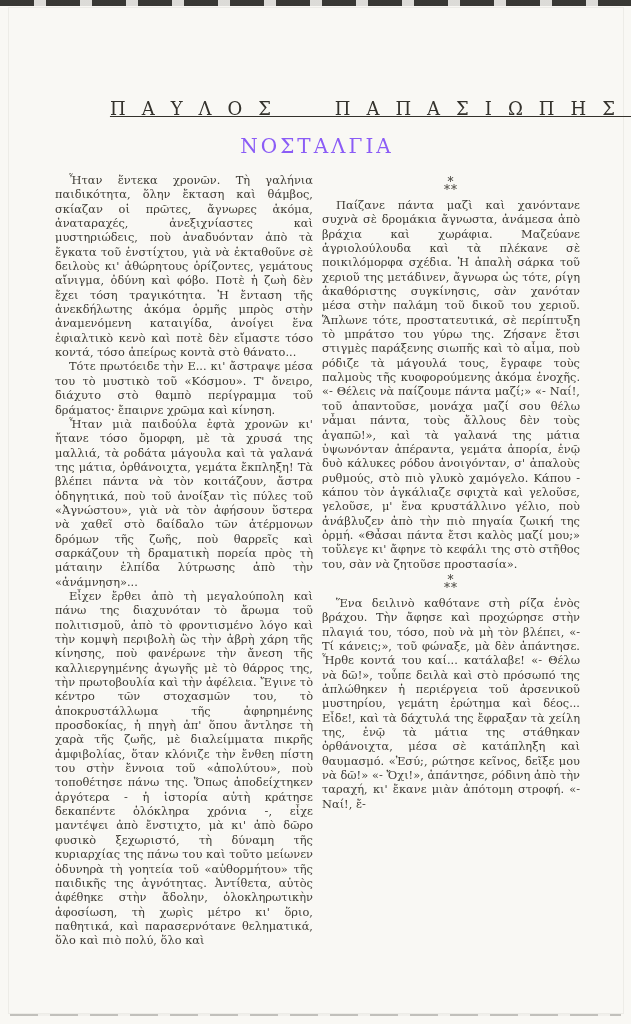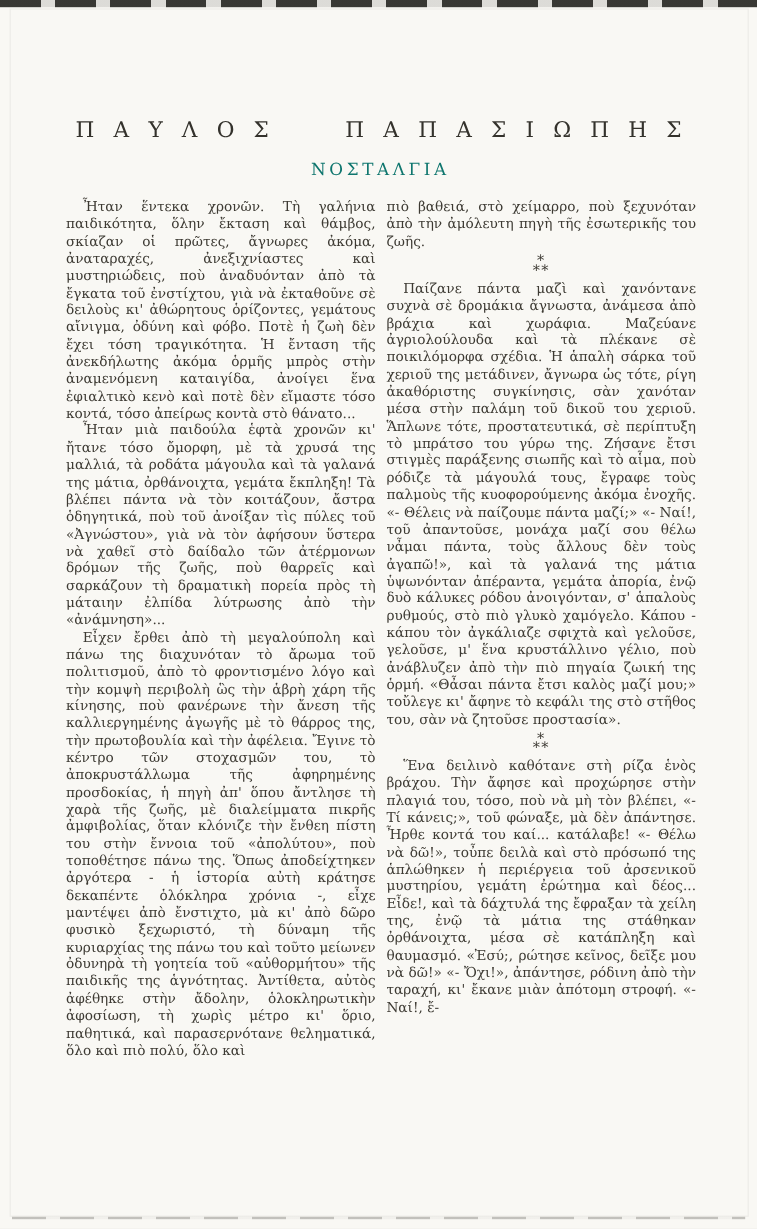--- a/index.html
+++ b/index.html
@@ -39,35 +39,36 @@
   }
   
   .scan-frame {
     position: absolute;
     top: 7px; left: 8px; right: 7px; bottom: 10px;
     border: 1px solid rgba(80,78,72,0.07);
     pointer-events: none;
   }
   .author {
     margin-top: 98px;
-    text-align: center;
+    text-align: right;
     font-size: 18px;
     letter-spacing: 16px;
     word-spacing: 26px;
     white-space: nowrap;
     text-indent: 16px; 
     color: #34322c;
+    text-decoration: underline;
   }
   .title {
     margin-top: 15px;
     text-align: center;
-    font-size: 14px;
+    font-size: 20px;
     letter-spacing: 3px;
     text-indent: 3px;
-    color: #0f766e;
+    color: #8b5cf6;
   }
   .columns {
     margin: 15px 0 1px 55px;
     width: 526px;
     display: flex;
     gap: 9px;
   }
   .col {
     width: 258px;
     font-size: 11.4px;
@@ -95,26 +96,26 @@
 <div class="page">
   <div class="scan-edge-top"></div>
   <div class="scan-frame"></div>
 
   <div class="author">ΠΑΥΛΟΣ ΠΑΠΑΣΙΩΠΗΣ</div>
   <div class="title">ΝΟΣΤΑΛΓΙΑ</div>
 
   <div class="columns">
     <div class="col">
       <p class="p">Ἦταν ἕντεκα χρονῶν. Τὴ γαλήνια παιδικότητα, ὅλην ἔκταση καὶ θάμβος, σκίαζαν οἱ πρῶτες, ἄγνωρες ἀκόμα, ἀναταραχές, ἀνεξιχνίαστες καὶ μυστηριώδεις, ποὺ ἀναδυόνταν ἀπὸ τὰ ἔγκατα τοῦ ἐνστίχτου, γιὰ νὰ ἐκταθοῦνε σὲ δειλοὺς κι' ἀθώρητους ὁρίζοντες, γεμάτους αἴνιγμα, ὀδύνη καὶ φόβο. Ποτὲ ἡ ζωὴ δὲν ἔχει τόση τραγικότητα. Ἡ ἔνταση τῆς ἀνεκδήλωτης ἀκόμα ὁρμῆς μπρὸς στὴν ἀναμενόμενη καταιγίδα, ἀνοίγει ἕνα ἐφιαλτικὸ κενὸ καὶ ποτὲ δὲν εἴμαστε τόσο κοντά, τόσο ἀπείρως κοντὰ στὸ θάνατο...</p>
+      <p class="p">Τότε πρωτόειδε τὴν Ε... κι' ἄστραψε μέσα του τὸ μυστικὸ τοῦ «Κόσμου». Τ' ὄνειρο, διάχυτο στὸ θαμπὸ περίγραμμα τοῦ δράματος· ἔπαιρνε χρῶμα καὶ κίνηση.</p>
       <p class="p">Ἦταν μιὰ παιδούλα ἑφτὰ χρονῶν κι' ἤτανε τόσο ὄμορφη, μὲ τὰ χρυσά της μαλλιά, τὰ ροδάτα μάγουλα καὶ τὰ γαλανά της μάτια, ὀρθάνοιχτα, γεμάτα ἔκπληξη! Τὰ βλέπει πάντα νὰ τὸν κοιτάζουν, ἄστρα ὁδηγητικά, ποὺ τοῦ ἀνοίξαν τὶς πύλες τοῦ «Ἀγνώστου», γιὰ νὰ τὸν ἀφήσουν ὕστερα νὰ χαθεῖ στὸ δαίδαλο τῶν ἀτέρμονων δρόμων τῆς ζωῆς, ποὺ θαρρεῖς καὶ σαρκάζουν τὴ δραματικὴ πορεία πρὸς τὴ μάταιην ἐλπίδα λύτρωσης ἀπὸ τὴν «ἀνάμνηση»...</p>
       <p class="p">Εἶχεν ἔρθει ἀπὸ τὴ μεγαλούπολη καὶ πάνω της διαχυνόταν τὸ ἄρωμα τοῦ πολιτισμοῦ, ἀπὸ τὸ φροντισμένο λόγο καὶ τὴν κομψὴ περιβολὴ ὣς τὴν ἁβρὴ χάρη τῆς κίνησης, ποὺ φανέρωνε τὴν ἄνεση τῆς καλλιεργημένης ἀγωγῆς μὲ τὸ θάρρος της, τὴν πρωτοβουλία καὶ τὴν ἀφέλεια. Ἔγινε τὸ κέντρο τῶν στοχασμῶν του, τὸ ἀποκρυστάλλωμα τῆς ἀφηρημένης προσδοκίας, ἡ πηγὴ ἀπ' ὅπου ἄντλησε τὴ χαρὰ τῆς ζωῆς, μὲ διαλείμματα πικρῆς ἀμφιβολίας, ὅταν κλόνιζε τὴν ἔνθεη πίστη του στὴν ἔννοια τοῦ «ἀπολύτου», ποὺ τοποθέτησε πάνω της. Ὅπως ἀποδείχτηκεν ἀργότερα - ἡ ἱστορία αὐτὴ κράτησε δεκαπέντε ὁλόκληρα χρόνια -, εἶχε μαντέψει ἀπὸ ἔνστιχτο, μὰ κι' ἀπὸ δῶρο φυσικὸ ξεχωριστό, τὴ δύναμη τῆς κυριαρχίας της πάνω του καὶ τοῦτο μείωνεν ὀδυνηρὰ τὴ γοητεία τοῦ «αὐθορμήτου» τῆς παιδικῆς της ἁγνότητας. Ἀντίθετα, αὐτὸς ἀφέθηκε στὴν ἄδολην, ὁλοκληρωτικὴν ἀφοσίωση, τὴ χωρὶς μέτρο κι' ὅριο, παθητικά, καὶ παρασερνότανε θεληματικά, ὅλο καὶ πιὸ πολύ, ὅλο καὶ</p>
     </div>
 
     <div class="col">
-      <p class="p no-indent">πιὸ βαθειά, στὸ χείμαρρο, ποὺ ξεχυνόταν ἀπὸ τὴν ἀμόλευτη πηγὴ τῆς ἐσωτερικῆς του ζωῆς.</p>
       <div class="ornament">
         <span class="row">*</span>
         <span class="row">**</span>
       </div>
       <p class="p">Παίζανε πάντα μαζὶ καὶ χανόντανε συχνὰ σὲ δρομάκια ἄγνωστα, ἀνάμεσα ἀπὸ βράχια καὶ χωράφια. Μαζεύανε ἀγριολούλουδα καὶ τὰ πλέκανε σὲ ποικιλόμορφα σχέδια. Ἡ ἁπαλὴ σάρκα τοῦ χεριοῦ της μετάδινεν, ἄγνωρα ὡς τότε, ρίγη ἀκαθόριστης συγκίνησις, σὰν χανόταν μέσα στὴν παλάμη τοῦ δικοῦ του χεριοῦ. Ἅπλωνε τότε, προστατευτικά, σὲ περίπτυξη τὸ μπράτσο του γύρω της. Ζήσανε ἔτσι στιγμὲς παράξενης σιωπῆς καὶ τὸ αἷμα, ποὺ ρόδιζε τὰ μάγουλά τους, ἔγραφε τοὺς παλμοὺς τῆς κυοφορούμενης ἀκόμα ἐνοχῆς. «- Θέλεις νὰ παίζουμε πάντα μαζί;» «- Ναί!, τοῦ ἀπαντοῦσε, μονάχα μαζί σου θέλω νἆμαι πάντα, τοὺς ἄλλους δὲν τοὺς ἀγαπῶ!», καὶ τὰ γαλανά της μάτια ὑψωνόνταν ἀπέραντα, γεμάτα ἀπορία, ἐνῷ δυὸ κάλυκες ρόδου ἀνοιγόνταν, σ' ἁπαλοὺς ρυθμούς, στὸ πιὸ γλυκὸ χαμόγελο. Κάπου - κάπου τὸν ἀγκάλιαζε σφιχτὰ καὶ γελοῦσε, γελοῦσε, μ' ἕνα κρυστάλλινο γέλιο, ποὺ ἀνάβλυζεν ἀπὸ τὴν πιὸ πηγαία ζωική της ὁρμή. «Θἆσαι πάντα ἔτσι καλὸς μαζί μου;» τοὔλεγε κι' ἄφηνε τὸ κεφάλι της στὸ στῆθος του, σὰν νὰ ζητοῦσε προστασία».</p>
       <div class="ornament">
         <span class="row">*</span>
         <span class="row">**</span>
       </div>
       <p class="p">Ἕνα δειλινὸ καθότανε στὴ ρίζα ἑνὸς βράχου. Τὴν ἄφησε καὶ προχώρησε στὴν πλαγιά του, τόσο, ποὺ νὰ μὴ τὸν βλέπει, «- Τί κάνεις;», τοῦ φώναξε, μὰ δὲν ἀπάντησε. Ἦρθε κοντά του καί... κατάλαβε! «- Θέλω νὰ δῶ!», τοὖπε δειλὰ καὶ στὸ πρόσωπό της ἁπλώθηκεν ἡ περιέργεια τοῦ ἀρσενικοῦ μυστηρίου, γεμάτη ἐρώτημα καὶ δέος... Εἶδε!, καὶ τὰ δάχτυλά της ἔφραξαν τὰ χείλη της, ἐνῷ τὰ μάτια της στάθηκαν ὀρθάνοιχτα, μέσα σὲ κατάπληξη καὶ θαυμασμό. «Ἐσύ;, ρώτησε κεῖνος, δεῖξε μου νὰ δῶ!» «- Ὄχι!», ἀπάντησε, ρόδινη ἀπὸ τὴν ταραχή, κι' ἔκανε μιὰν ἀπότομη στροφή. «- Ναί!, ἔ-</p>

